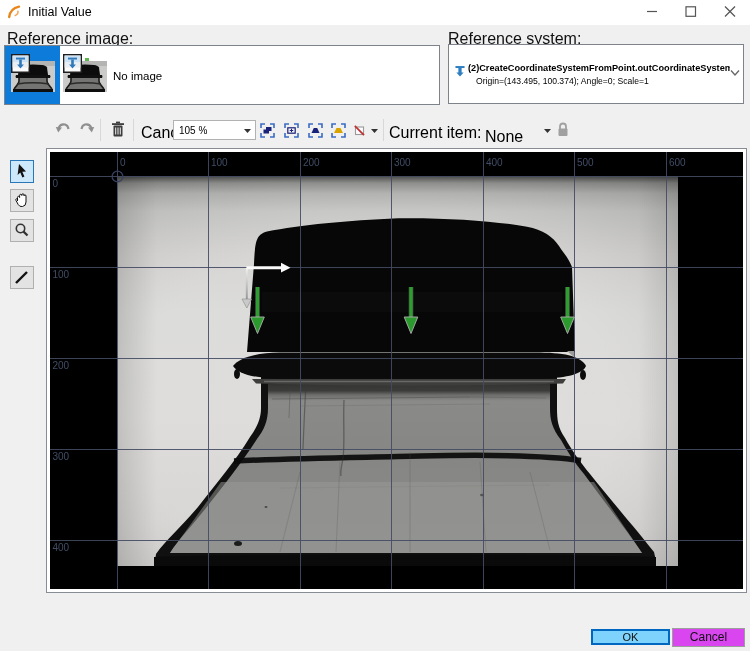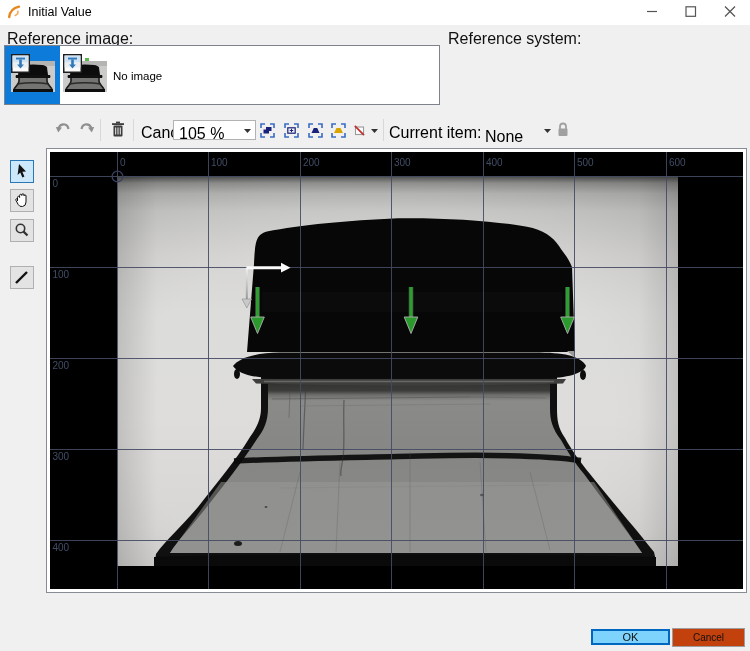--- a/index.html
+++ b/index.html
@@ -4,21 +4,21 @@
 <style>
   * { margin:0; padding:0; box-sizing:border-box; }
   html,body { width:750px; height:651px; background:#f0f0f0; font-family:"Liberation Sans", sans-serif; overflow:hidden; }
   .abs { position:absolute; }
   #win { position:relative; width:682px; height:651px; background:#f0f0f0; }
   #titlebar { position:absolute; left:0; top:0; width:750px; height:25px; background:#ffffff; }
   #title { position:absolute; left:28px; top:5px; font-size:12.5px; color:#000; }
   .lbl { position:absolute; font-size:16px; color:#101010; }
   .box { position:absolute; background:#fff; border:1px solid #7e838b; }
   #okbtn { position:absolute; left:591px; top:629px; width:79px; height:16px; background:#7dd3fc; border:2px solid #0067c0; font-size:11px; color:#111; text-align:center; line-height:12px; }
-  #cancelbtn { position:absolute; left:672px; top:628px; width:73px; height:19px; background:#c2410c; border:1px solid #9d9d9d; font-size:10px; color:#111; text-align:center; line-height:17px; }
+  #cancelbtn { position:absolute; left:672px; top:628px; width:73px; height:19px; background:#d946ef; border:1px solid #9d9d9d; font-size:12px; color:#111; text-align:center; line-height:17px; }
   .toolbtn { position:absolute; left:10px; width:24px; height:23px; background:#e3e3e3; border:1px solid #b0b0b0; }
   .tsep { position:absolute; top:119px; width:1px; height:22px; background:#d8d8d8; }
 </style>
 </head>
 <body>
 <div id="win">
 
   <div id="titlebar">
     <svg class="abs" style="left:7px;top:4px" width="15" height="15" viewBox="0 0 15 15">
       <path d="M2.2,13 C2.8,7.5 6.5,3.8 12,2.6" fill="none" stroke="#e8871c" stroke-width="2.4" stroke-linecap="round"></path>
@@ -74,40 +74,51 @@
       <rect x="0.75" y="0.75" width="17.5" height="17.5" fill="#fbfbfb" stroke="#1e1e1e" stroke-width="1.5"></rect>
       <rect x="1.6" y="1.6" width="15.8" height="7" fill="#cde3f5"></rect>
       <rect x="1.6" y="8.6" width="15.8" height="5" fill="#eceff1"></rect>
       <rect x="5" y="3.6" width="9" height="1.9" fill="#3079ba"></rect>
       <path d="M8.2,5.5 L10.8,5.5 L10.8,10.5 L12.9,10.5 L9.5,14.6 L6.1,10.5 L8.2,10.5 Z" fill="#3079ba"></path>
     </svg>
     <div class="abs" style="left:80px;top:12px;width:3.5px;height:3px;background:#5cb84c"></div>
     <div class="abs" style="left:108px;top:24px;font-size:11.5px;color:#000">No image</div>
   </div>
 
+  <div class="box" style="left:448px;top:44px;width:296px;height:60px;">
+    <svg class="abs" style="left:6px;top:20px" width="10" height="13" viewBox="0 0 11 13">
+      <rect x="0.5" y="0.5" width="10" height="2.2" fill="#2e7fc2"></rect>
+      <path d="M3.7,2 L7.3,2 L7.3,7.5 L9.5,7.5 L5.5,12 L1.5,7.5 L3.7,7.5 Z" fill="#2e7fc2"></path>
+    </svg>
+    <div class="abs" style="left:19px;top:18px;width:262px;overflow:hidden;white-space:nowrap;font-size:9.2px;font-weight:bold;color:#000">(2)CreateCoordinateSystemFromPoint.outCoordinateSystem</div>
+    <div class="abs" style="left:27px;top:31px;white-space:nowrap;font-size:8.6px;color:#000">Origin=(143.495, 100.374); Angle=0; Scale=1</div>
+    <svg class="abs" style="left:280px;top:24px" width="12" height="8" viewBox="0 0 12 8">
+      <polyline points="2,1.5 6,6 10,1.5" fill="none" stroke="#666" stroke-width="1.3"></polyline>
+    </svg>
+  </div>
 
   <svg class="abs" style="left:55px;top:122px" width="40" height="14" viewBox="0 0 40 14">
     <path d="M3.5,6 Q5.5,1.5 10,2.5 Q13,3.3 13.5,7" fill="none" stroke="#8f8f8f" stroke-width="2.1"></path>
     <path d="M0.8,5 L7,5.6 L3.2,10.4 Z" fill="#8f8f8f"></path>
     <path d="M36.5,6 Q34.5,1.5 30,2.5 Q27,3.3 26.5,7" fill="none" stroke="#8f8f8f" stroke-width="2.1"></path>
     <path d="M39.2,5 L33,5.6 L36.8,10.4 Z" fill="#8f8f8f"></path>
   </svg>
   <div class="tsep" style="left:100px"></div>
   <svg class="abs" style="left:111px;top:121px" width="14" height="17" viewBox="0 0 14 17">
     <rect x="2.5" y="4.5" width="9" height="11" rx="1" fill="#3d3d3d"></rect>
     <rect x="1" y="2.2" width="12" height="1.8" fill="#3d3d3d"></rect>
     <rect x="5" y="0.6" width="4" height="1.8" fill="#3d3d3d"></rect>
     <line x1="4.7" y1="6.5" x2="4.7" y2="13.5" stroke="#f0f0f0" stroke-width="1"></line>
     <line x1="7" y1="6.5" x2="7" y2="13.5" stroke="#f0f0f0" stroke-width="1"></line>
     <line x1="9.3" y1="6.5" x2="9.3" y2="13.5" stroke="#f0f0f0" stroke-width="1"></line>
   </svg>
   <div class="tsep" style="left:133px"></div>
   <div class="lbl" style="left:141px;top:124px;color:#000">Cancel:</div>
   <div class="abs" style="left:173px;top:120px;width:83px;height:20px;background:#fff;border:1px solid #b2b2b2">
-    <div class="abs" style="left:5px;top:4px;font-size:16px;color:#000">105 %</div>
+    <div class="abs" style="left:5px;top:4px;font-size:10px;color:#000">105 %</div>
     <svg class="abs" style="right:3px;top:7px" width="9" height="6" viewBox="0 0 9 6">
         <path d="M1,1 L8,1 L4.5,5 Z" fill="#333"></path>
       </svg>
   </div>
 
   <svg class="abs" style="left:260px;top:123px" width="15" height="15" viewBox="0 0 15 15">
     <g stroke="#3a6bc4" stroke-width="1.6" fill="none">
       <path d="M1,5 L1,1 L5,1"></path>
         <path d="M10,1 L14,1 L14,5"></path>
         <path d="M14,10 L14,14 L10,14"></path>

